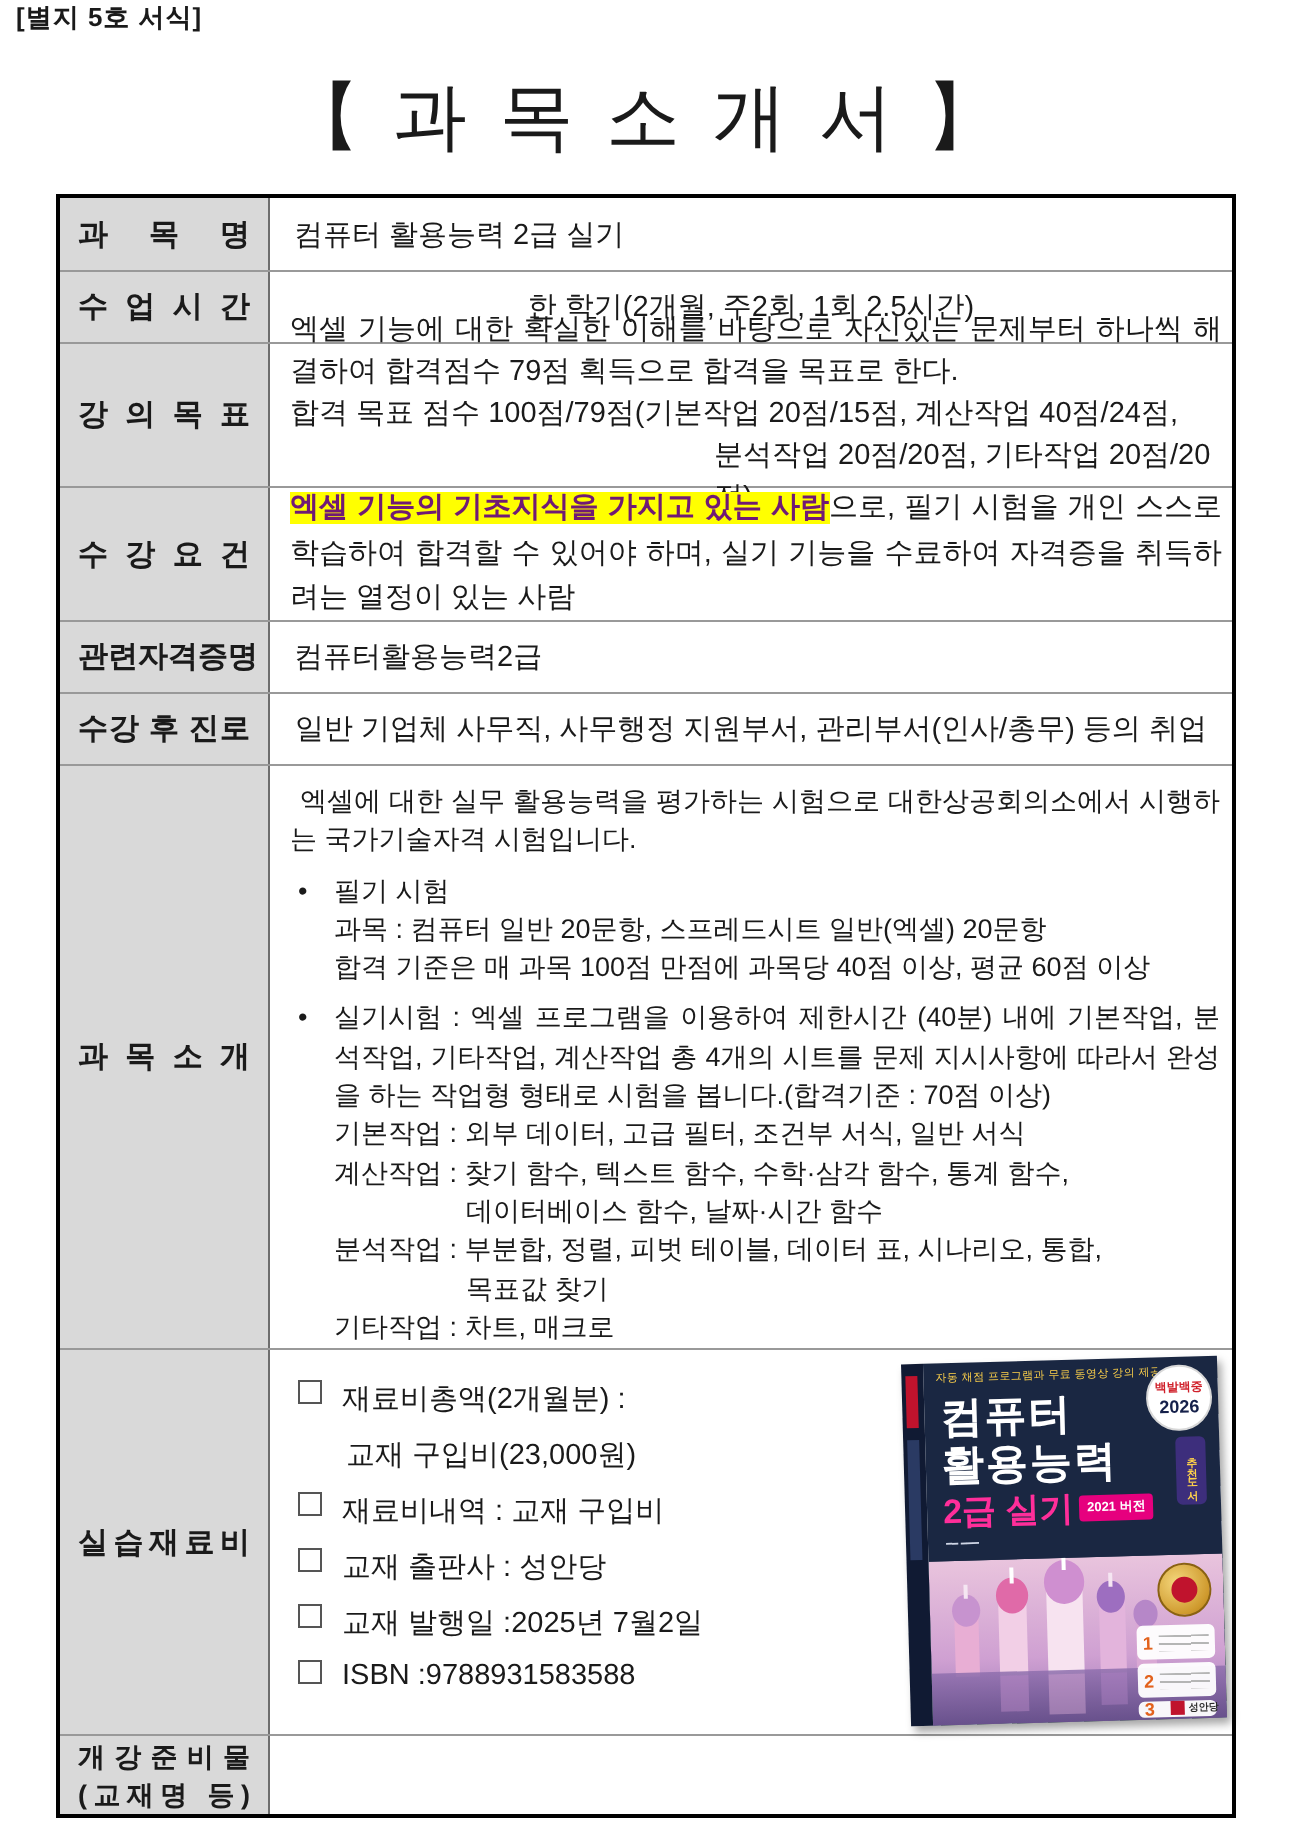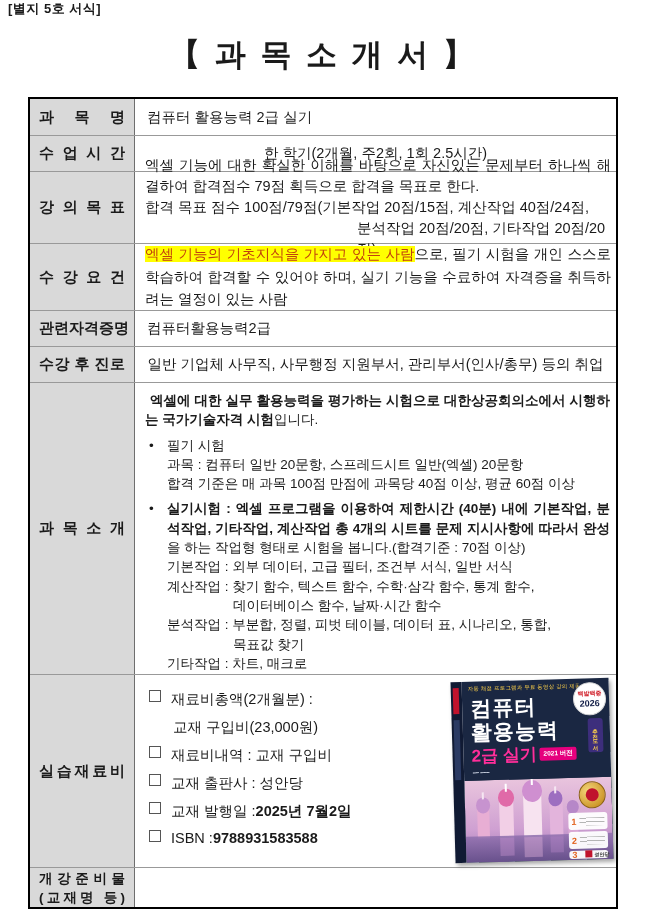--- a/index.html
+++ b/index.html
@@ -2,21 +2,21 @@
 <html><head>
 <meta charset="utf-8">
 <style>
   * { margin:0; padding:0; box-sizing:border-box; }
   html,body { width:646px; height:924px; background:#ffffff;
     font-family:"Liberation Sans","DejaVu Sans",sans-serif; color:#1a1a1a; }
   #page { position:relative; width:646px; height:924px; background:#fff; overflow:hidden; }
 
   .form-tag { position:absolute; top:0; left:8px; font-size:13px; font-weight:bold; letter-spacing:.5px; }
   .doc-title { position:absolute; top:34px; left:0; width:100%; text-align:center;
-    font-size:31px; font-weight:bold; letter-spacing:3px; }
+    font-size:37px; font-weight:normal; letter-spacing:3px; }
 
   
   .tbl { position:absolute; left:28px; top:97px; width:590px; border:2px solid #000; background:#fff; }
   .row { display:flex; border-top:1px solid #999; }
   .row:first-child { border-top:none; }
   .lbl { width:105px; flex:0 0 105px; background:#d9d9d9; border-right:1px solid #6e6e6e;
     display:flex; flex-direction:column; justify-content:center; padding:0 9px;
     font-weight:bold; font-size:15px; }
   .dist { display:flex; justify-content:space-between; width:100%; }
   .cnt { flex:1; position:relative; font-size:14.5px; display:flex; flex-direction:column; justify-content:center; }
@@ -25,26 +25,26 @@
   .h292 { height:292px; } .h193 { height:193px; } .h40 { height:40px; }
 
   .pad-l { padding-left:12px; padding-right:8px; }
   .center { text-align:center; padding:0 6px; }
   .just { text-align:justify; }
 
   .goal-body { padding:4px 5px 4px 10px; line-height:21px; }
   .goal-line3 { padding-left:212px; }
 
   .req-body { padding:4px 5px 4px 10px; line-height:22.5px; }
-  .hl { background:#ffff00; color:#c2410c; font-weight:normal; }
+  .hl { background:#ffff00; color:#701a75; font-weight:bold; }
 
   
   .intro-body { padding:8px 6px 0 10px; font-size:13.5px; line-height:19.3px; height:100%; }
   .lead { text-indent:5px; }
-  .b { font-weight:bold; }
+  .b { font-weight:normal; }
   .bullet-row { display:flex; margin-top:6px; }
   .bullet-dot { flex:0 0 22px; text-align:left; padding-left:4px; }
   .bullet-txt { flex:1; }
   .sub { margin-left:22px; }
   .sub2 { margin-left:88px; }
 
   
   .mat-body { position:relative; height:100%; padding:15px 0 0 14px; font-size:14.5px; }
   .mat-line { height:28px; display:flex; align-items:flex-start; }
   .cbx { display:inline-block; width:12px; height:12px; border:1.3px solid #555; margin-right:10px; flex:0 0 12px; background:#fff; }

